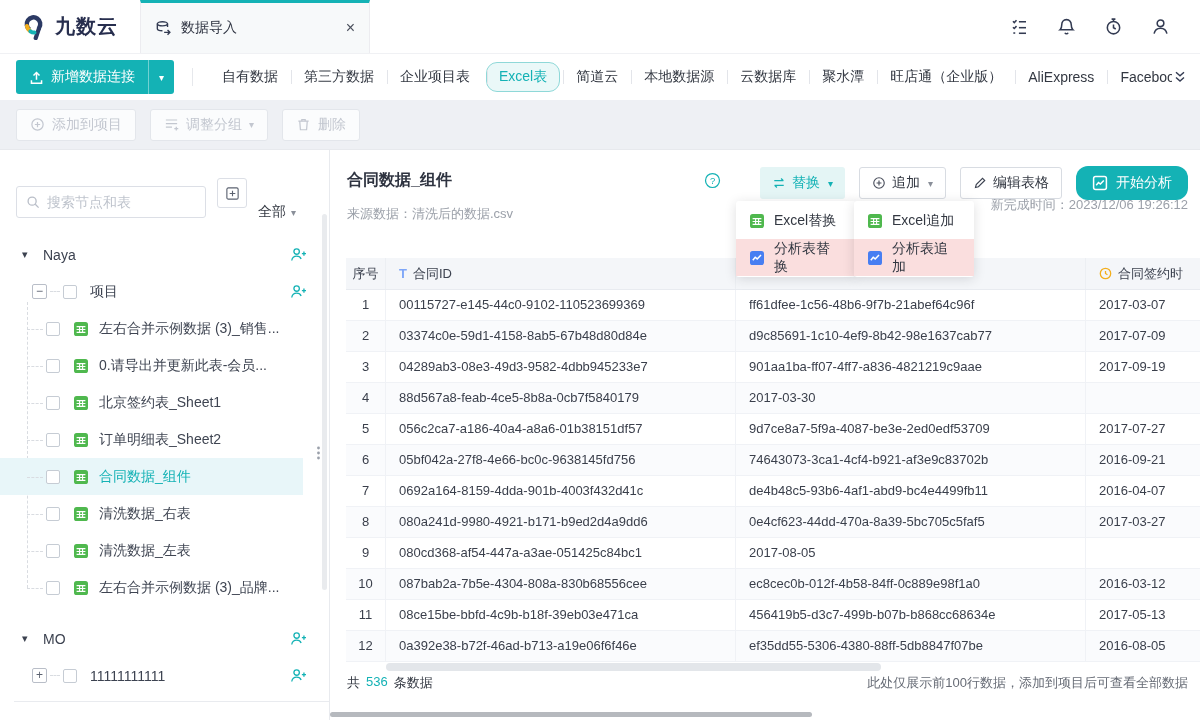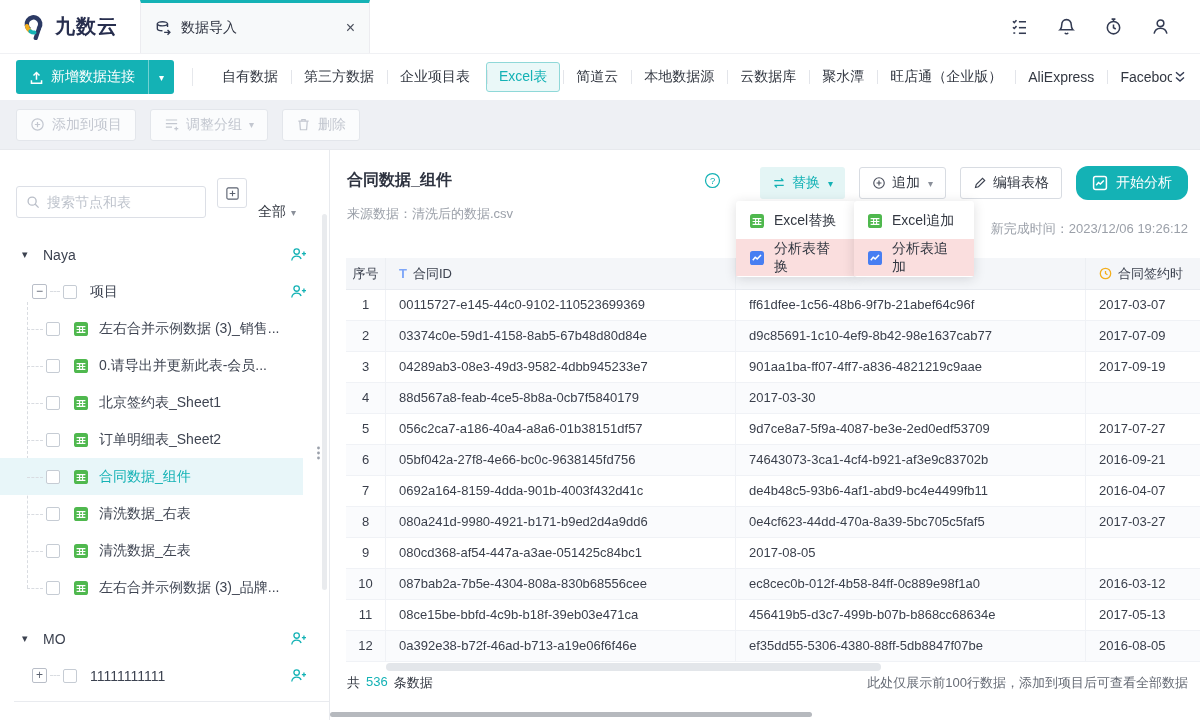--- a/index.html
+++ b/index.html
@@ -21,21 +21,21 @@
   
   .navrow { height:46px; display:flex; align-items:center; padding:0 14px 0 16px; background:#fff; position:relative; }
   .btn-new { display:flex; height:34px; border-radius:3px; overflow:hidden; cursor:pointer; flex:none; }
   .btn-new-main { background:#14b2b5; color:#fff; font-size:14px; display:flex; align-items:center; gap:7px; padding:0 13px; }
   .btn-new-caret { background:#14b2b5; color:#fff; width:26px; display:flex; align-items:center; justify-content:center;
                    border-left:1px solid rgba(255,255,255,.4); font-size:10px; }
   .nav-divider { width:1px; height:18px; background:#e6e8ec; margin:0 16px 0 18px; flex:none; }
   .nav-tabs { display:flex; align-items:center; flex:1; overflow:hidden; white-space:nowrap; }
   .nav-tab { position:relative; padding:6px 13px; font-size:14px; color:#333842; cursor:pointer; flex:none; }
   .nav-tab + .nav-tab::before { content:""; position:absolute; left:0; top:calc(50% - 7px); width:1px; height:14px; background:#e3e5ea; }
-  .nav-tab.active { color:#14b2b5; background:#eaf8f8; border:1px solid #8fd8d8; border-radius:3px; padding:5px 12px; margin:0 3px; }
+  .nav-tab.active { color:#14b2b5; background:#eaf8f8; border:1px solid #8fd8d8; border-radius:11px; padding:5px 12px; margin:0 3px; }
   .nav-more { position:absolute; right:12px; top:15px; width:16px; height:16px; background:#fff; cursor:pointer; }
 
   
   .actionband { height:50px; background:#eef0f4; display:flex; align-items:center; gap:14px; padding:0 16px; border-bottom:1px solid #e7e9ed; }
   .act-btn { height:32px; display:flex; align-items:center; gap:7px; padding:0 13px; background:#fbfcfd;
              border:1px solid #e3e6eb; border-radius:3px; font-size:14px; color:#c3c7d0; }
   .act-caret { font-size:10px; color:#c3c7d0; }
 
   
   .content { display:flex; height:570px; }
@@ -75,21 +75,21 @@
   .tree-sep { border-top:1px solid #e9ebef; margin:7px 0 7px 14px; }
   .mo-gap { margin-top:14px; }
   .dots-handle { position:absolute; right:3px; top:294px; width:14px; height:18px; cursor:pointer; }
   .side-scroll { position:absolute; right:2px; top:64px; width:5px; height:376px; background:#e9ebee; border-radius:3px; }
 
   
   .main { flex:1; position:relative; background:#fff; overflow:hidden; }
   .m-title { position:absolute; left:17px; top:20px; font-size:16px; font-weight:bold; color:#2e3340; }
   .m-help { position:absolute; left:374px; top:22px; width:17px; height:17px; cursor:pointer; }
   .m-source { position:absolute; left:17px; top:55px; font-size:13px; color:#9ba0a9; }
-  .m-time { position:absolute; right:12px; top:70px; font-size:13px; color:#9ba0a9; }
+  .m-time { position:absolute; right:12px; top:46px; font-size:13px; color:#9ba0a9; }
   .m-buttons { position:absolute; right:12px; top:16px; display:flex; align-items:center; gap:14px; }
   .btn { display:flex; align-items:center; gap:6px; height:32px; padding:0 12px; border-radius:3px; font-size:14px;
          font-family:"Liberation Sans",sans-serif; border:none; background:none; cursor:pointer; }
   .btn .caret { font-size:10px; margin-left:2px; }
   .btn-lightteal { background:#e4f5f5; color:#14b2b5; }
   .btn-lightteal .caret { color:#14b2b5; }
   .btn-white { background:#fff; border:1px solid #d8dce2; color:#333842; }
   .btn-white .caret { color:#8a8f99; }
   .btn-solid { background:#14b2b5; color:#fff; height:34px; padding:0 16px; border-radius:12px; gap:8px; }
 

